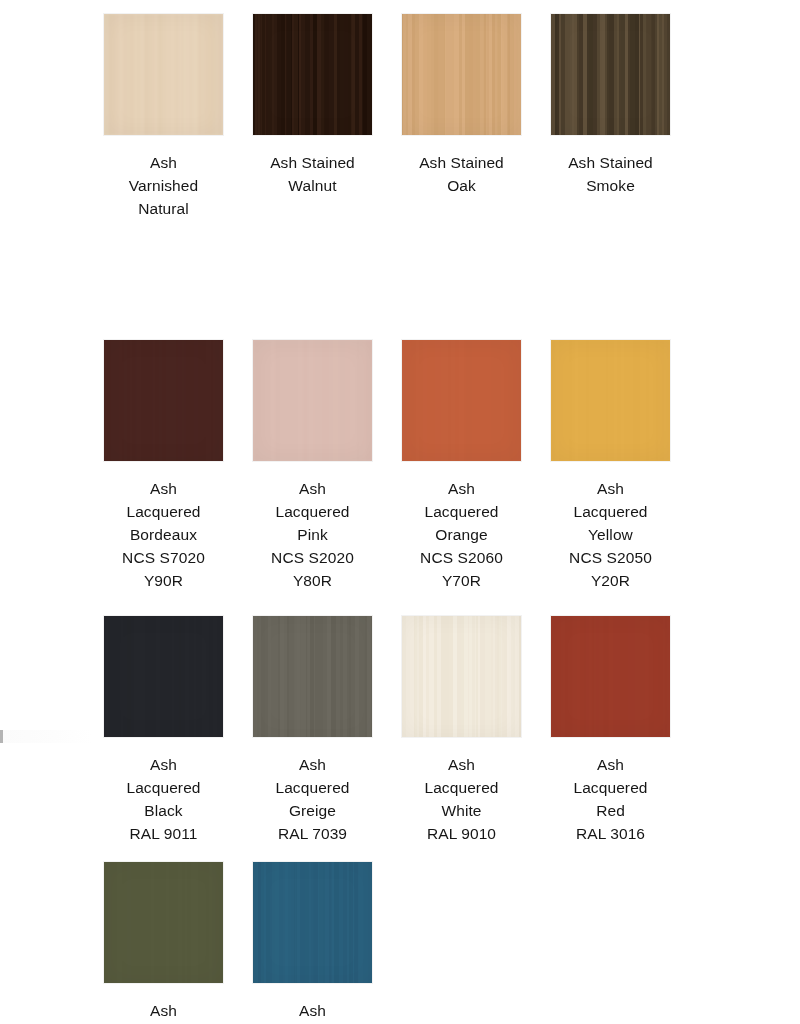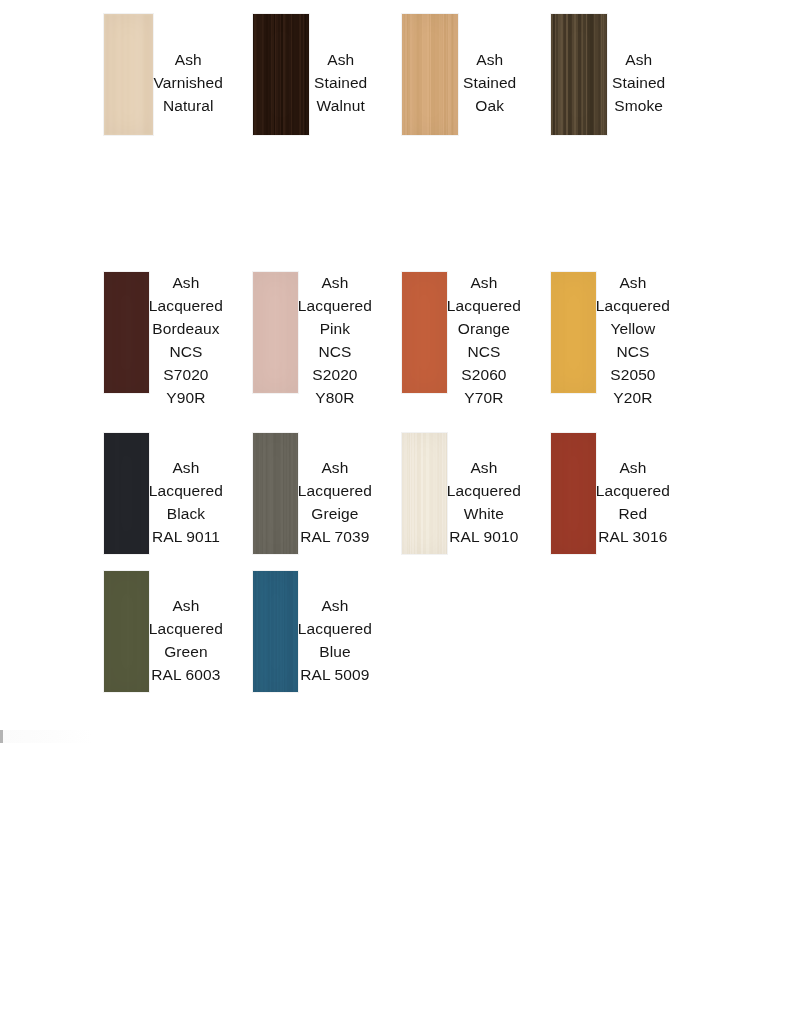--- a/index.html
+++ b/index.html
@@ -44,20 +44,21 @@
     width: 568px;
   }
   .swatch-row {
     display: flex;
     gap: 30px;
     margin-bottom: 0;
   }
   .swatch-cell {
     width: 119px;
     display: flex;
+    flex-direction: column;
     align-items: center;
   }
   .swatch-chip {
     width: 119px;
     height: 121px;
     position: relative;
     overflow: hidden;
     box-shadow: 0 0 0 1px rgba(0,0,0,0.05);
   }
   .swatch-chip .grain {

